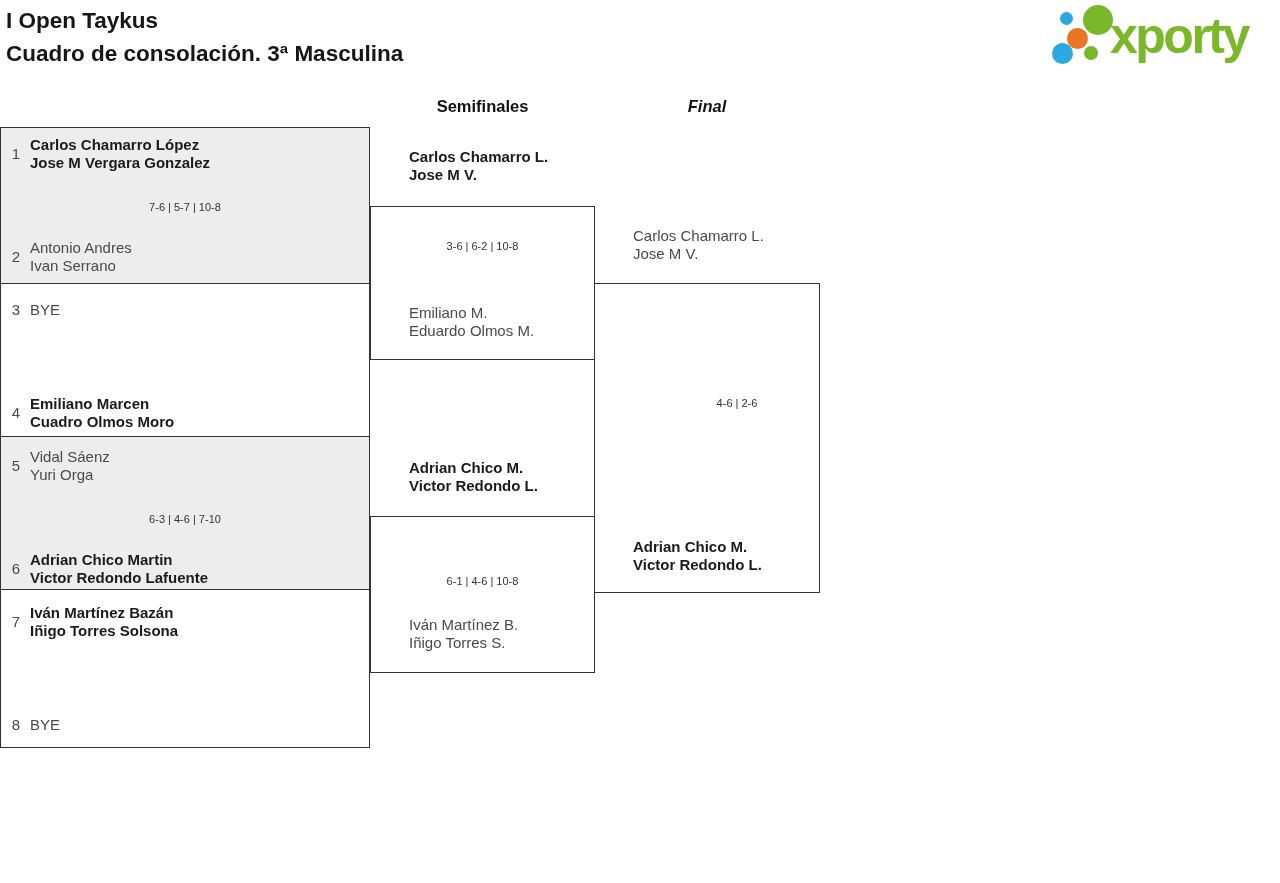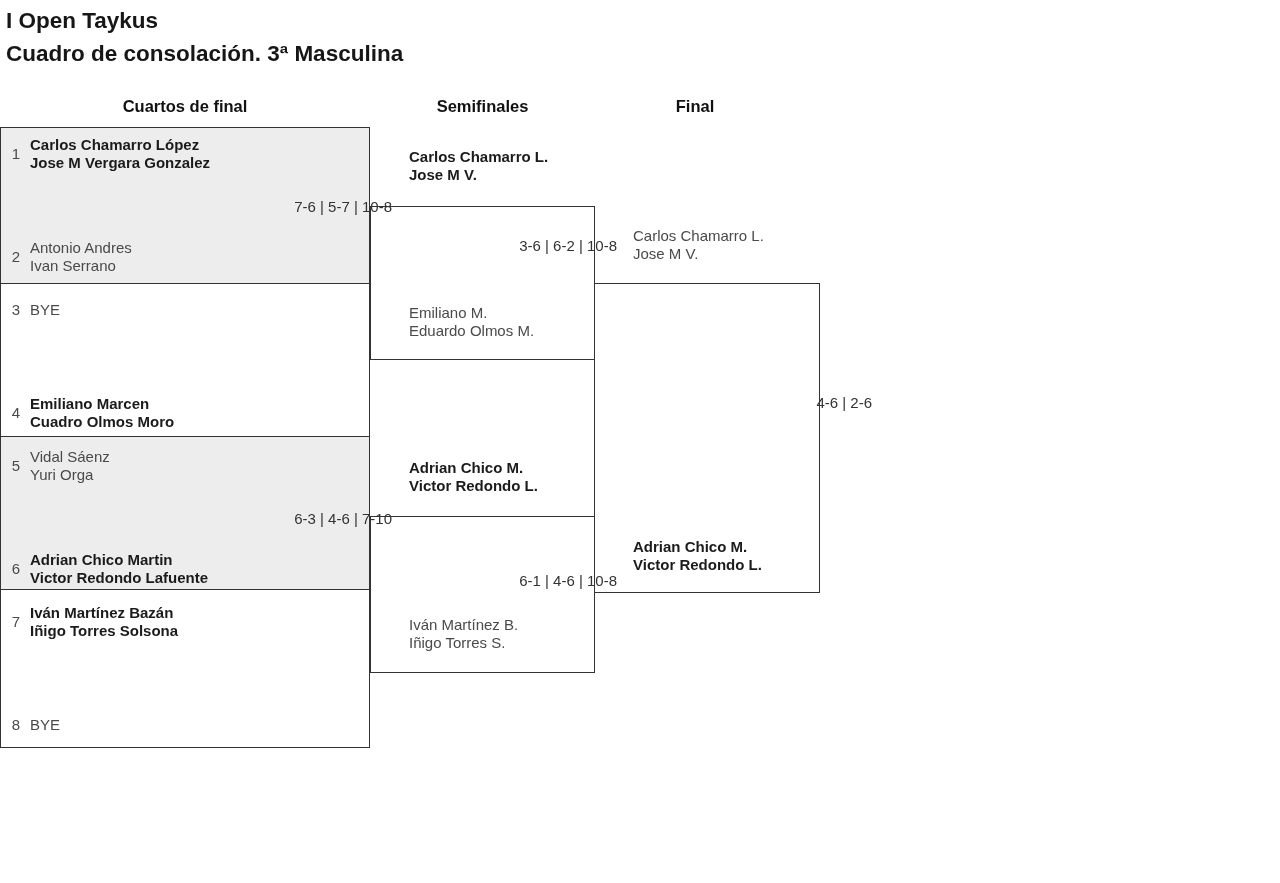--- a/index.html
+++ b/index.html
@@ -17,21 +17,21 @@
   .d-orange{left:19px;top:28px;width:21px;height:21px;background:#e97421;}
   .d-blue-lg{left:4px;top:43px;width:21px;height:21px;background:#29a9e0;}
   .d-green-sm{left:36px;top:46px;width:14px;height:14px;background:#7ab829;}
   .wordmark{position:absolute;left:62px;top:8px;font-size:50px;line-height:56px;font-weight:700;
             letter-spacing:-2.5px;color:#7ab829;}
 
   
   .rhead{position:absolute;top:97px;height:20px;font-size:16.5px;font-weight:700;text-align:center;color:#111;}
   .rh-qf{left:0;width:370px;}
   .rh-sf{left:370px;width:225px;}
-  .rh-f{left:582px;width:226px;}
+  .rh-f{left:594px;width:226px;font-style:italic;}
 
   
   .mbox{position:absolute;border:1px solid #333;box-sizing:border-box;background:#fff;}
   .mbox.alt{background:#ededed;}
   .qf1{left:0;top:127px;width:370px;height:157px;}
   .qf2{left:0;top:283px;width:370px;height:154px;}
   .qf3{left:0;top:436px;width:370px;height:154px;}
   .qf4{left:0;top:589px;width:370px;height:159px;}
   .sf1{left:370px;top:206px;width:225px;height:154px;}
   .sf2{left:370px;top:516px;width:225px;height:157px;}
@@ -42,37 +42,44 @@
   .seed{width:16px;text-align:center;color:#4a4a4a;font-weight:400;flex:none;}
   .tl{display:block;}
   .tl:empty{display:none;}
   .w .tnames .tl, .slabel.w .tl{font-weight:700;color:#1b1b1b;}
   .l .tnames .tl, .slabel.l .tl{font-weight:400;color:#4a4a4a;}
 
   
   .slabel{position:absolute;font-size:15px;line-height:18px;margin-left:32px;}
 
   
-  .score{position:absolute;text-align:right;font-size:15px;line-height:18px;color:#333;padding-left:22px;}
+  .score{position:absolute;text-align:center;font-size:11px;line-height:18px;color:#333;}
   .sc-qf{left:0;width:370px;}
   .sc-sf{left:370px;width:225px;}
   .sc-f{left:594px;width:226px;margin-left:30px;}
 </style>
 </head>
 <body>
 
 <div id="app">
 
   <div class="title">
     <div>I Open Taykus</div>
     <div>Cuadro de consolación. 3ª Masculina</div>
   </div>
 
+  <div class="logo">
+    <span class="dot d-blue-sm"></span>
+    <span class="dot d-green-lg"></span>
+    <span class="dot d-orange"></span>
+    <span class="dot d-blue-lg"></span>
+    <span class="dot d-green-sm"></span>
+    <span class="wordmark">xporty</span>
+  </div>
 
-  <div class="rhead rh-qf">Cuartos de final</div>
   <div class="rhead rh-sf">Semifinales</div>
   <div class="rhead rh-f">Final</div>
 
   <div class="mbox alt qf1"></div>
   <div class="mbox qf2"></div>
   <div class="mbox alt qf3"></div>
   <div class="mbox qf4"></div>
   <div class="mbox sf1"></div>
   <div class="mbox sf2"></div>
   <div class="mbox fbx"></div>

